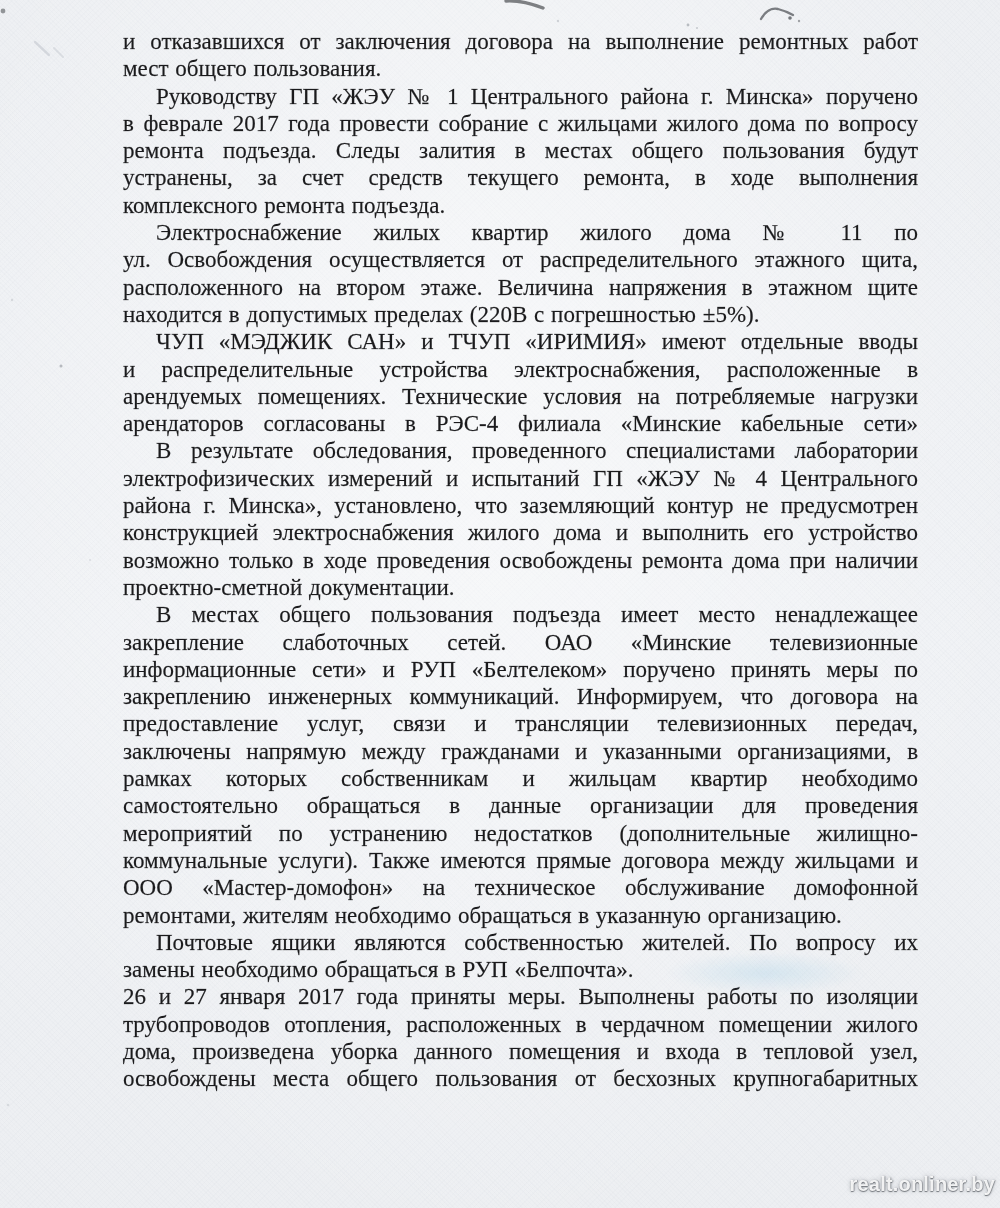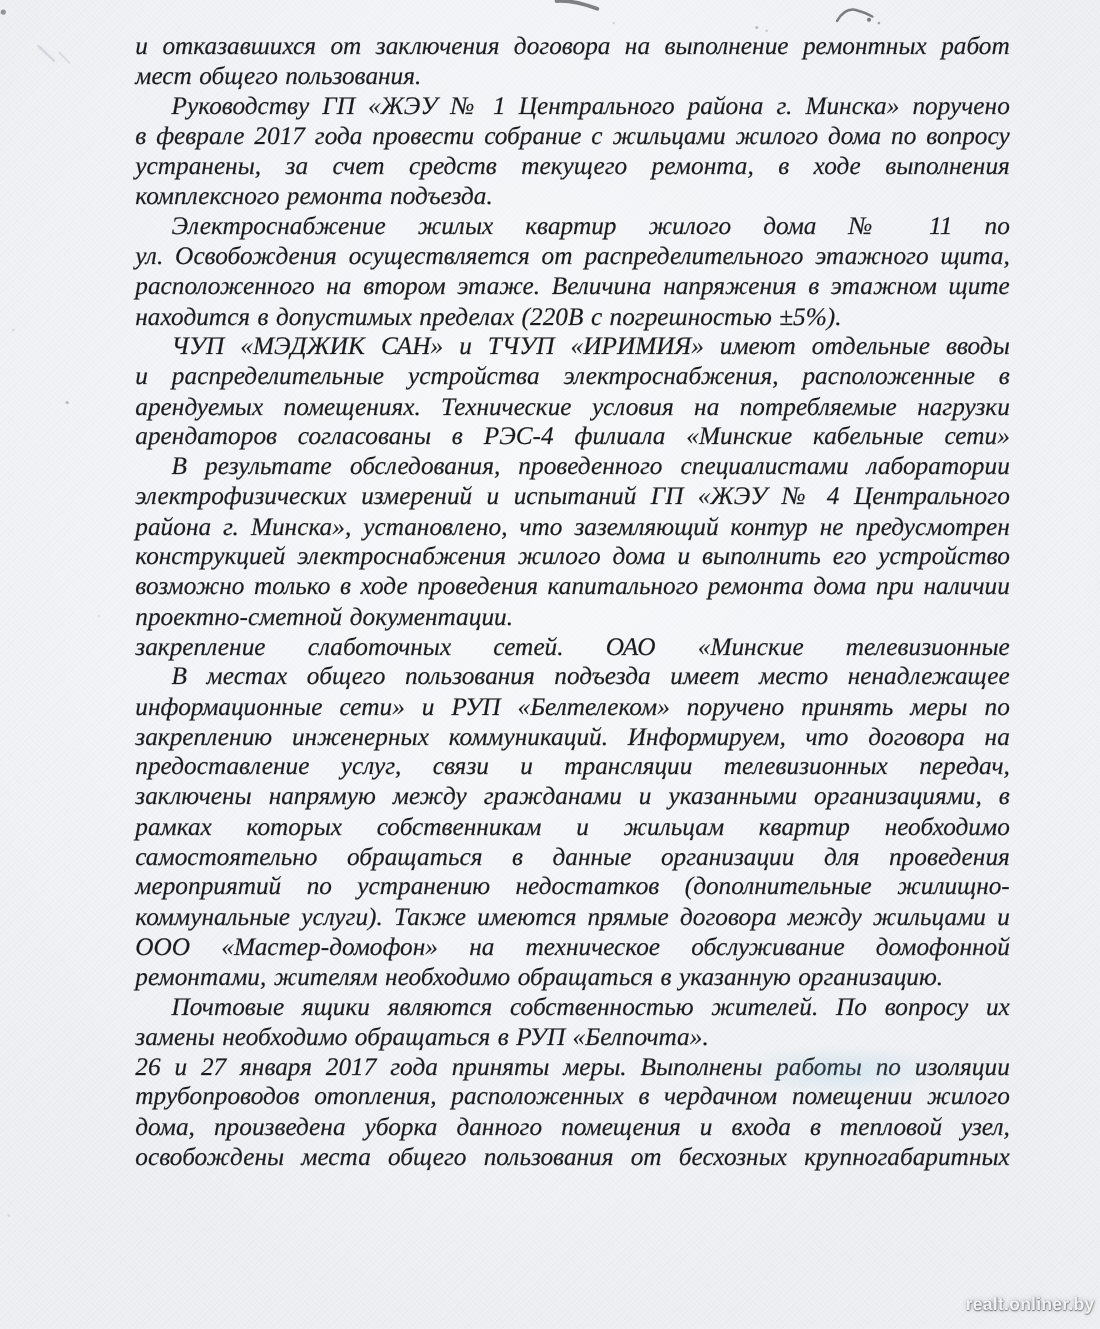--- a/index.html
+++ b/index.html
@@ -27,30 +27,29 @@
     line-height: 27.3px;
     color: #1b1b1d;
     -webkit-text-stroke: 0.3px rgba(25,25,28,0.55);
     word-spacing: 1px;
   }
   .doc-text .line {
     text-align: justify;
     text-align-last: justify;
     text-justify: inter-word;
     white-space: normal;
-    font-style: italic;
   }
   .doc-text .line.indent { text-indent: 33px; }
   .doc-text .line.last { text-align-last: left; }
   .watermark {
     position: absolute;
     right: 5px; bottom: 12px;
     font-family: "Liberation Sans", "DejaVu Sans", sans-serif;
     font-weight: bold;
-    font-size: 16px;
+    font-size: 20px;
     letter-spacing: 0.2px;
     color: rgba(252,252,252,0.92);
     text-shadow: 0 1px 1px rgba(100,104,110,0.85), 1px 0 1px rgba(120,124,130,0.6), 0 0 4px rgba(130,134,140,0.5);
   }
   .artifacts {
     position: absolute; inset: 0;
     pointer-events: none;
   }
   .ink-bleed {
     position: absolute;
@@ -63,38 +62,39 @@
 <body>
 
 <div class="page">
 
   <div class="doc-text">
 
   <div class="line">и отказавшихся от заключения договора на выполнение ремонтных работ</div>
       <div class="line last">мест общего пользования.</div>
       <div class="line indent">Руководству ГП «ЖЭУ № 1 Центрального района г. Минска» поручено</div>
       <div class="line">в феврале 2017 года провести собрание с жильцами жилого дома по вопросу</div>
+      <div class="line">ремонта подъезда. Следы залития в местах общего пользования будут</div>
       <div class="line">устранены, за счет средств текущего ремонта, в ходе выполнения</div>
       <div class="line last">комплексного ремонта подъезда.</div>
       <div class="line indent">Электроснабжение жилых квартир жилого дома № 11 по</div>
       <div class="line">ул. Освобождения осуществляется от распределительного этажного щита,</div>
       <div class="line">расположенного на втором этаже. Величина напряжения в этажном щите</div>
       <div class="line last">находится в допустимых пределах (220В с погрешностью ±5%).</div>
       <div class="line indent">ЧУП «МЭДЖИК САН» и ТЧУП «ИРИМИЯ» имеют отдельные вводы</div>
       <div class="line">и распределительные устройства электроснабжения, расположенные в</div>
       <div class="line">арендуемых помещениях. Технические условия на потребляемые нагрузки</div>
       <div class="line">арендаторов согласованы в РЭС-4 филиала «Минские кабельные сети»</div>
       <div class="line indent">В результате обследования, проведенного специалистами лаборатории</div>
       <div class="line">электрофизических измерений и испытаний ГП «ЖЭУ № 4 Центрального</div>
       <div class="line">района г. Минска», установлено, что заземляющий контур не предусмотрен</div>
       <div class="line">конструкцией электроснабжения жилого дома и выполнить его устройство</div>
-      <div class="line">возможно только в ходе проведения капитального ремонта дома при наличии</div>
+      <div class="line">возможно только в ходе проведения освобождены ремонта дома при наличии</div>
       <div class="line last">проектно-сметной документации.</div>
+      <div class="line indent">В местах общего пользования подъезда имеет место ненадлежащее</div>
       <div class="line">закрепление слаботочных сетей. ОАО «Минские телевизионные</div>
-      <div class="line indent">В местах общего пользования подъезда имеет место ненадлежащее</div>
       <div class="line">информационные сети» и РУП «Белтелеком» поручено принять меры по</div>
       <div class="line">закреплению инженерных коммуникаций. Информируем, что договора на</div>
       <div class="line">предоставление услуг, связи и трансляции телевизионных передач,</div>
       <div class="line">заключены напрямую между гражданами и указанными организациями, в</div>
       <div class="line">рамках которых собственникам и жильцам квартир необходимо</div>
       <div class="line">самостоятельно обращаться в данные организации для проведения</div>
       <div class="line">мероприятий по устранению недостатков (дополнительные жилищно-</div>
       <div class="line">коммунальные услуги). Также имеются прямые договора между жильцами и</div>
       <div class="line">ООО «Мастер-домофон» на техническое обслуживание домофонной</div>
       <div class="line last">ремонтами, жителям необходимо обращаться в указанную организацию.</div>

